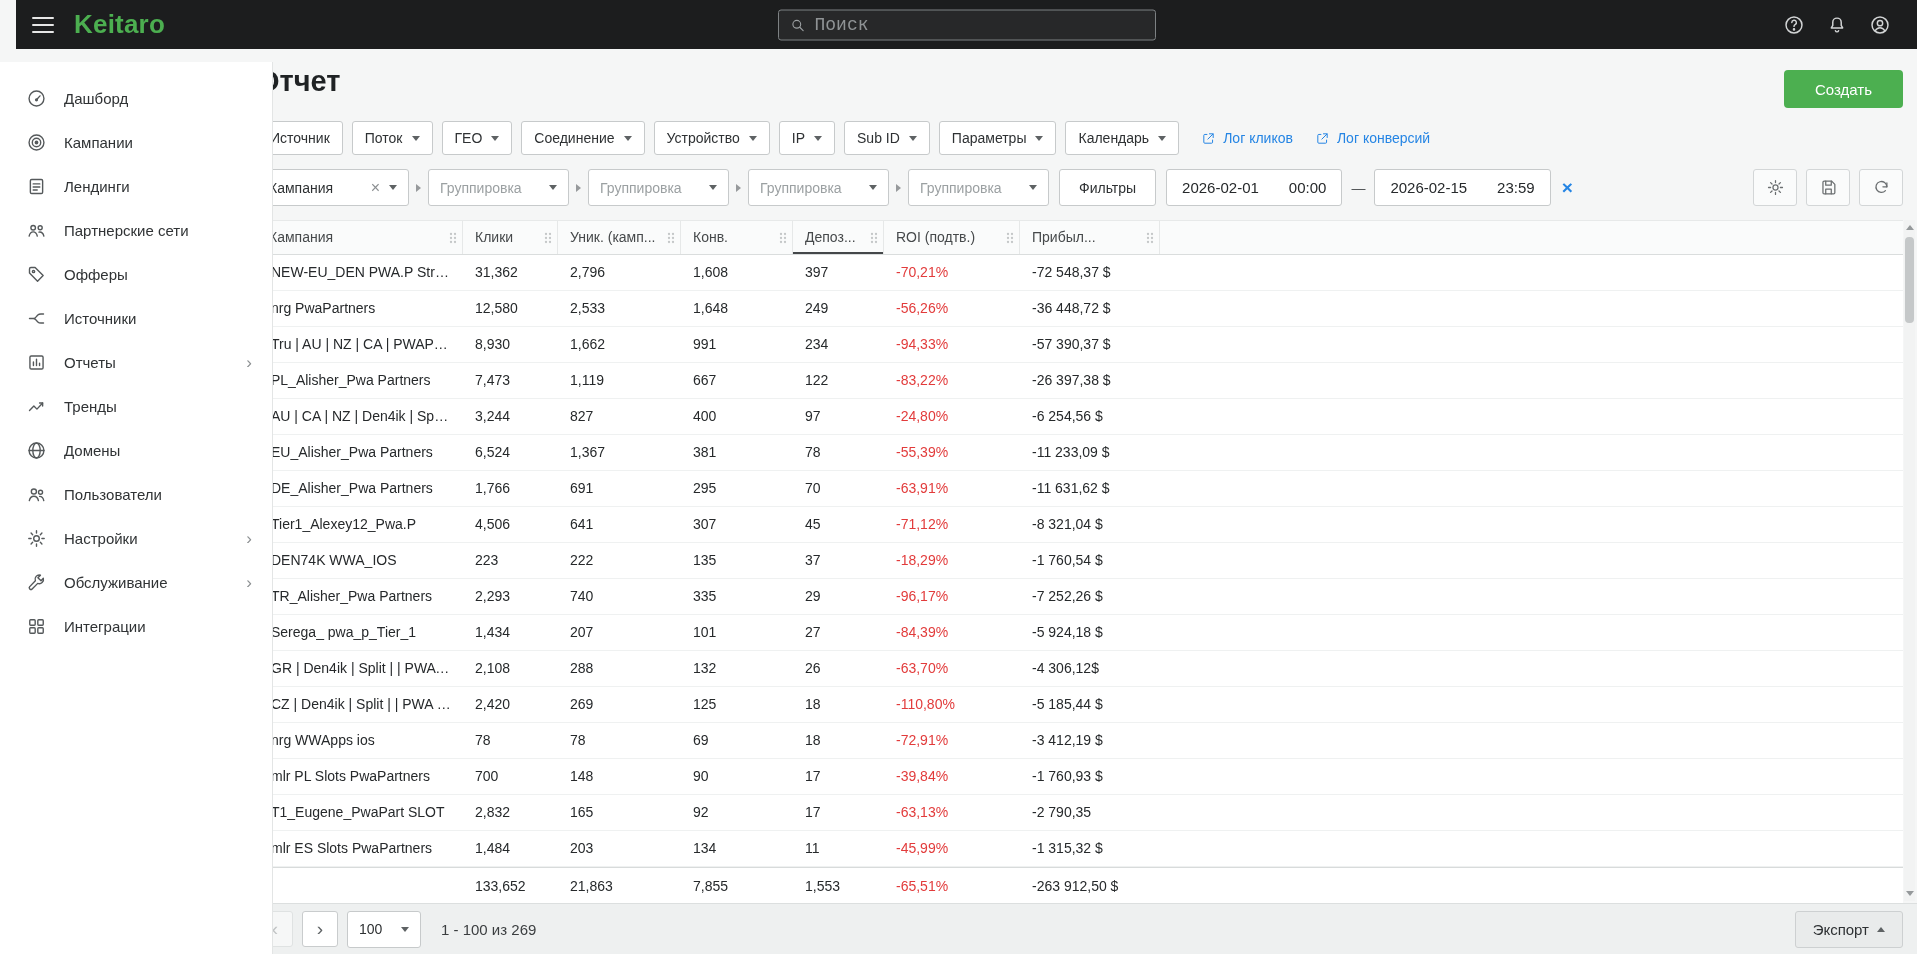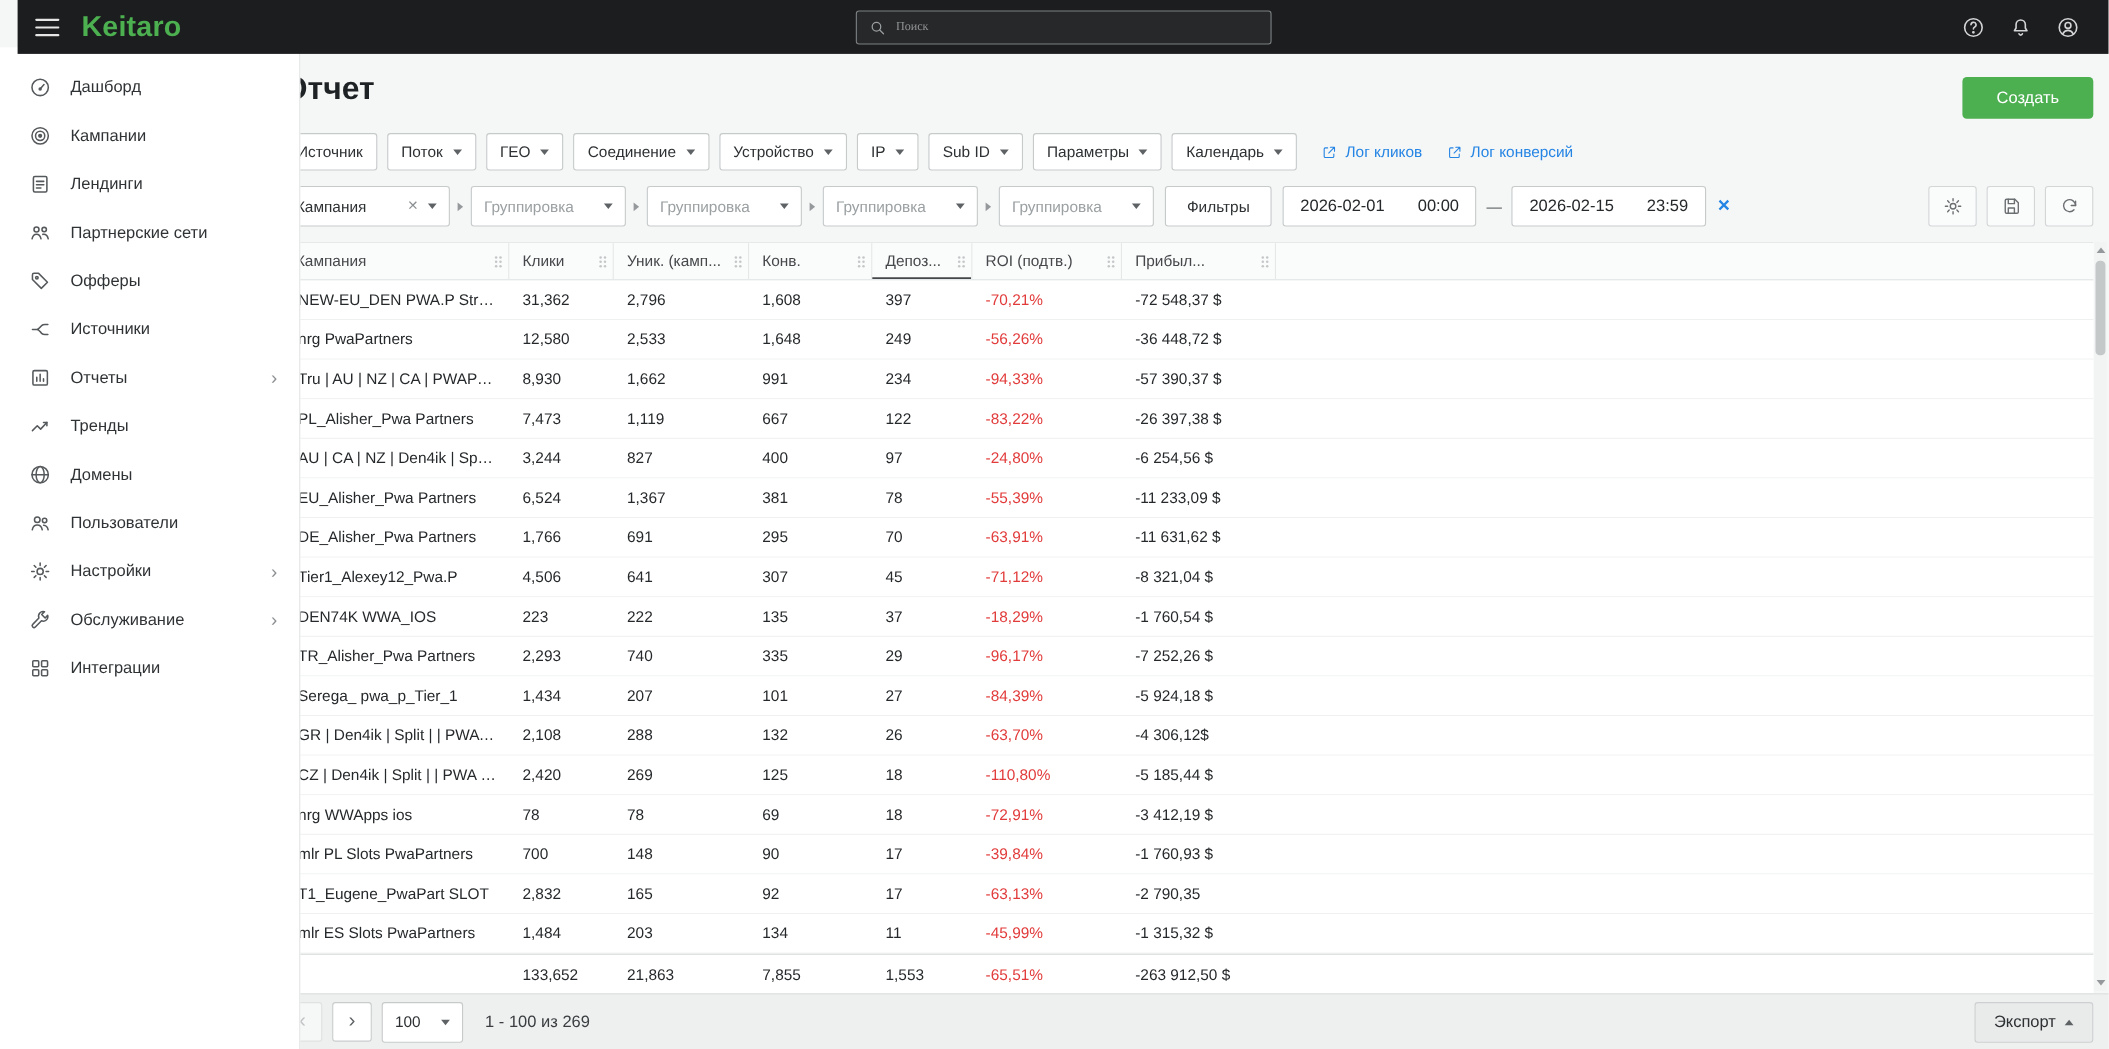--- a/index.html
+++ b/index.html
@@ -7,28 +7,28 @@
 body{font-family:"Liberation Sans",sans-serif;background:#f5f6f6;position:relative;font-size:14px;color:#26292b}
 
 
 .topbar{position:absolute;top:0;left:16px;right:0;height:49px;background:#1c1d1e;display:flex;align-items:center;z-index:30}
 .burger{margin-left:16px;width:22px;height:16px;display:flex;flex-direction:column;justify-content:space-between;cursor:pointer}
 .burger span{height:2px;background:#e6e6e6;border-radius:1px}
 .logo{color:#4caf50;font-size:26px;font-weight:bold;margin-left:20px;letter-spacing:.2px;cursor:pointer}
 .search-wrap{position:absolute;left:50%;top:50%;transform:translate(-50%,-50%);width:378px;height:31px;background:#272829;border:1px solid #7d8183;border-radius:3px;display:flex;align-items:center;padding:0 10px;gap:9px}
 .search-ic{width:17px;height:17px;color:#9a9ea0;display:inline-flex}
 .search-ic svg{width:100%;height:100%}
-.search-input{flex:1;background:transparent;border:0;outline:0;color:#ddd;font-size:11px;font-family:Liberation Serif, serif}
+.search-input{flex:1;background:transparent;border:0;outline:0;color:#ddd;font-size:18px;font-family:Liberation Mono, monospace}
 .search-input::placeholder{color:#8f9395}
 .topbar-right{margin-left:auto;display:flex;align-items:center;gap:21px;padding-right:26px}
 .tb-icon{width:22px;height:22px;color:#d2d4d5;display:inline-flex;cursor:pointer}
 .tb-icon svg{width:100%;height:100%}
 
 
-.sidebar{position:absolute;top:43px;left:0;bottom:0;width:273px;background:#fff;border-right:1px solid #e3e5e5;padding-top:14px;z-index:20}
+.sidebar{position:absolute;top:62px;left:0;bottom:0;width:273px;background:#fff;border-right:1px solid #e3e5e5;padding-top:14px;z-index:20}
 .sb-item{height:44px;display:flex;align-items:center;gap:17px;padding:0 22px 0 26px;position:relative;cursor:pointer;font-size:15px;color:#303335}
 .sb-icon{width:21px;height:21px;color:#55595b;flex:0 0 21px;display:inline-flex}
 .sb-icon svg{width:100%;height:100%}
 .sb-chevron{position:absolute;right:20px;color:#8c9092;font-size:17px;line-height:1}
 
 
 .main{position:absolute;top:49px;left:241px;right:0;bottom:0;background:#f5f6f6}
 .page-title{position:absolute;top:16px;left:16px;font-size:29px;font-weight:bold;color:#1f2224}
 .create-btn{position:absolute;top:21px;right:14px;height:38px;padding:0 31px;background:#4caf50;border:0;border-radius:4px;color:#fff;font-size:15px;font-family:inherit;cursor:pointer}
 

